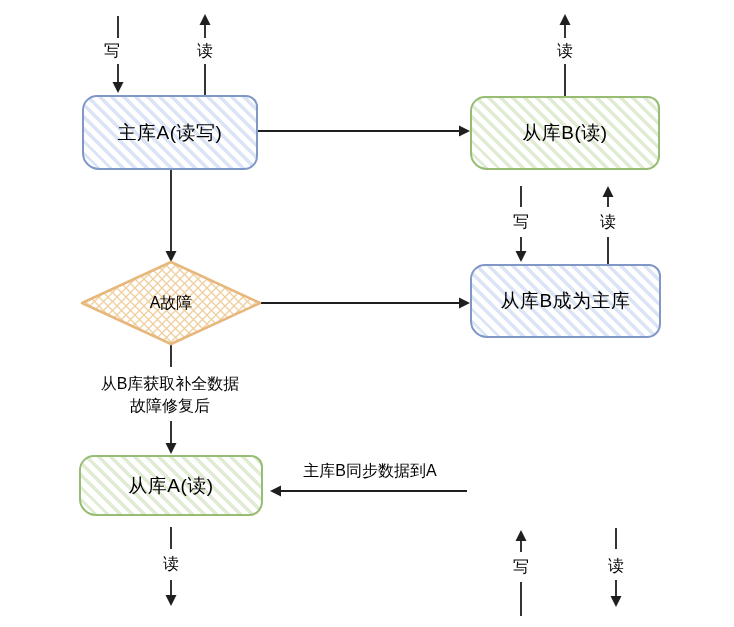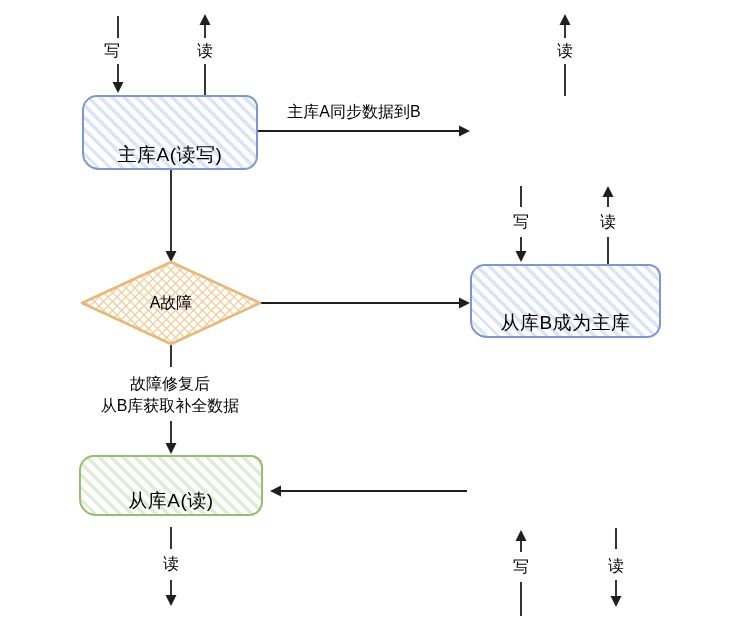--- a/index.html
+++ b/index.html
@@ -18,21 +18,21 @@
     fill:url(#xhatch);
     stroke:var(--orange_border,#e7b77c);
     stroke-width:2.5px;
     stroke-linejoin:round;
   }
   .node{
     position:absolute;
     box-sizing:border-box;
     border:2.5px solid;
     border-radius:15px 12px 14px 17px;
-    display:flex;align-items:flex-end;justify-content:center;
+    display:flex;align-items:center;justify-content:center;
   }
   .node.blue{
     border-color:var(--blue_border,#8098c8);
     background:repeating-linear-gradient(45deg,
       var(--blue_stripe,#dbe5f6) 0px, var(--blue_stripe,#dbe5f6) 3.5px,
       #ffffff 3.5px, #ffffff 8.5px);
   }
   .node.green{
     border-color:var(--green_border,#97bc74);
     background:repeating-linear-gradient(45deg,
@@ -135,20 +135,23 @@
       <polygon class="ah" points="610.5,596 621.5,596 616,607"></polygon>
     </g>
 
     <polygon class="diamond" points="82,303 171,262 260,303 171,344"></polygon>
   </svg>
 
   <div class="node blue" style="left:82px;top:95px;width:176px;height:75px">
     <span class="node-label">主库A(读写)</span>
   </div>
 
+  <div class="node green" style="left:470px;top:96px;width:190px;height:74px">
+    <span class="node-label">从库B(读)</span>
+  </div>
 
   <div class="node blue" style="left:470px;top:264px;width:191px;height:74px">
     <span class="node-label">从库B成为主库</span>
   </div>
 
   <div class="node green" style="left:79px;top:455px;width:184px;height:61px">
     <span class="node-label">从库A(读)</span>
   </div>
 
 
@@ -156,19 +159,19 @@
 
   <div class="lbl" style="left:112px;top:51px">写</div>
   <div class="lbl" style="left:205px;top:51px">读</div>
   <div class="lbl" style="left:565px;top:51px">读</div>
   <div class="lbl" style="left:521px;top:222px">写</div>
   <div class="lbl" style="left:608px;top:222px">读</div>
   <div class="lbl" style="left:171px;top:564px">读</div>
   <div class="lbl" style="left:521px;top:567px">写</div>
   <div class="lbl" style="left:616px;top:566px">读</div>
 
-  <div class="lbl" style="left:354px;top:112px">主库A同步数据到B</div>
+  <div class="lbl" style="left:370px;top:471px">主库B同步数据到A</div>
   <div class="lbl" style="left:170px;top:395px">
+    <div>从B库获取补全数据</div>
     <div>故障修复后</div>
-    <div>从B库获取补全数据</div>
   </div>
 
 </div>
 
 </body></html>

